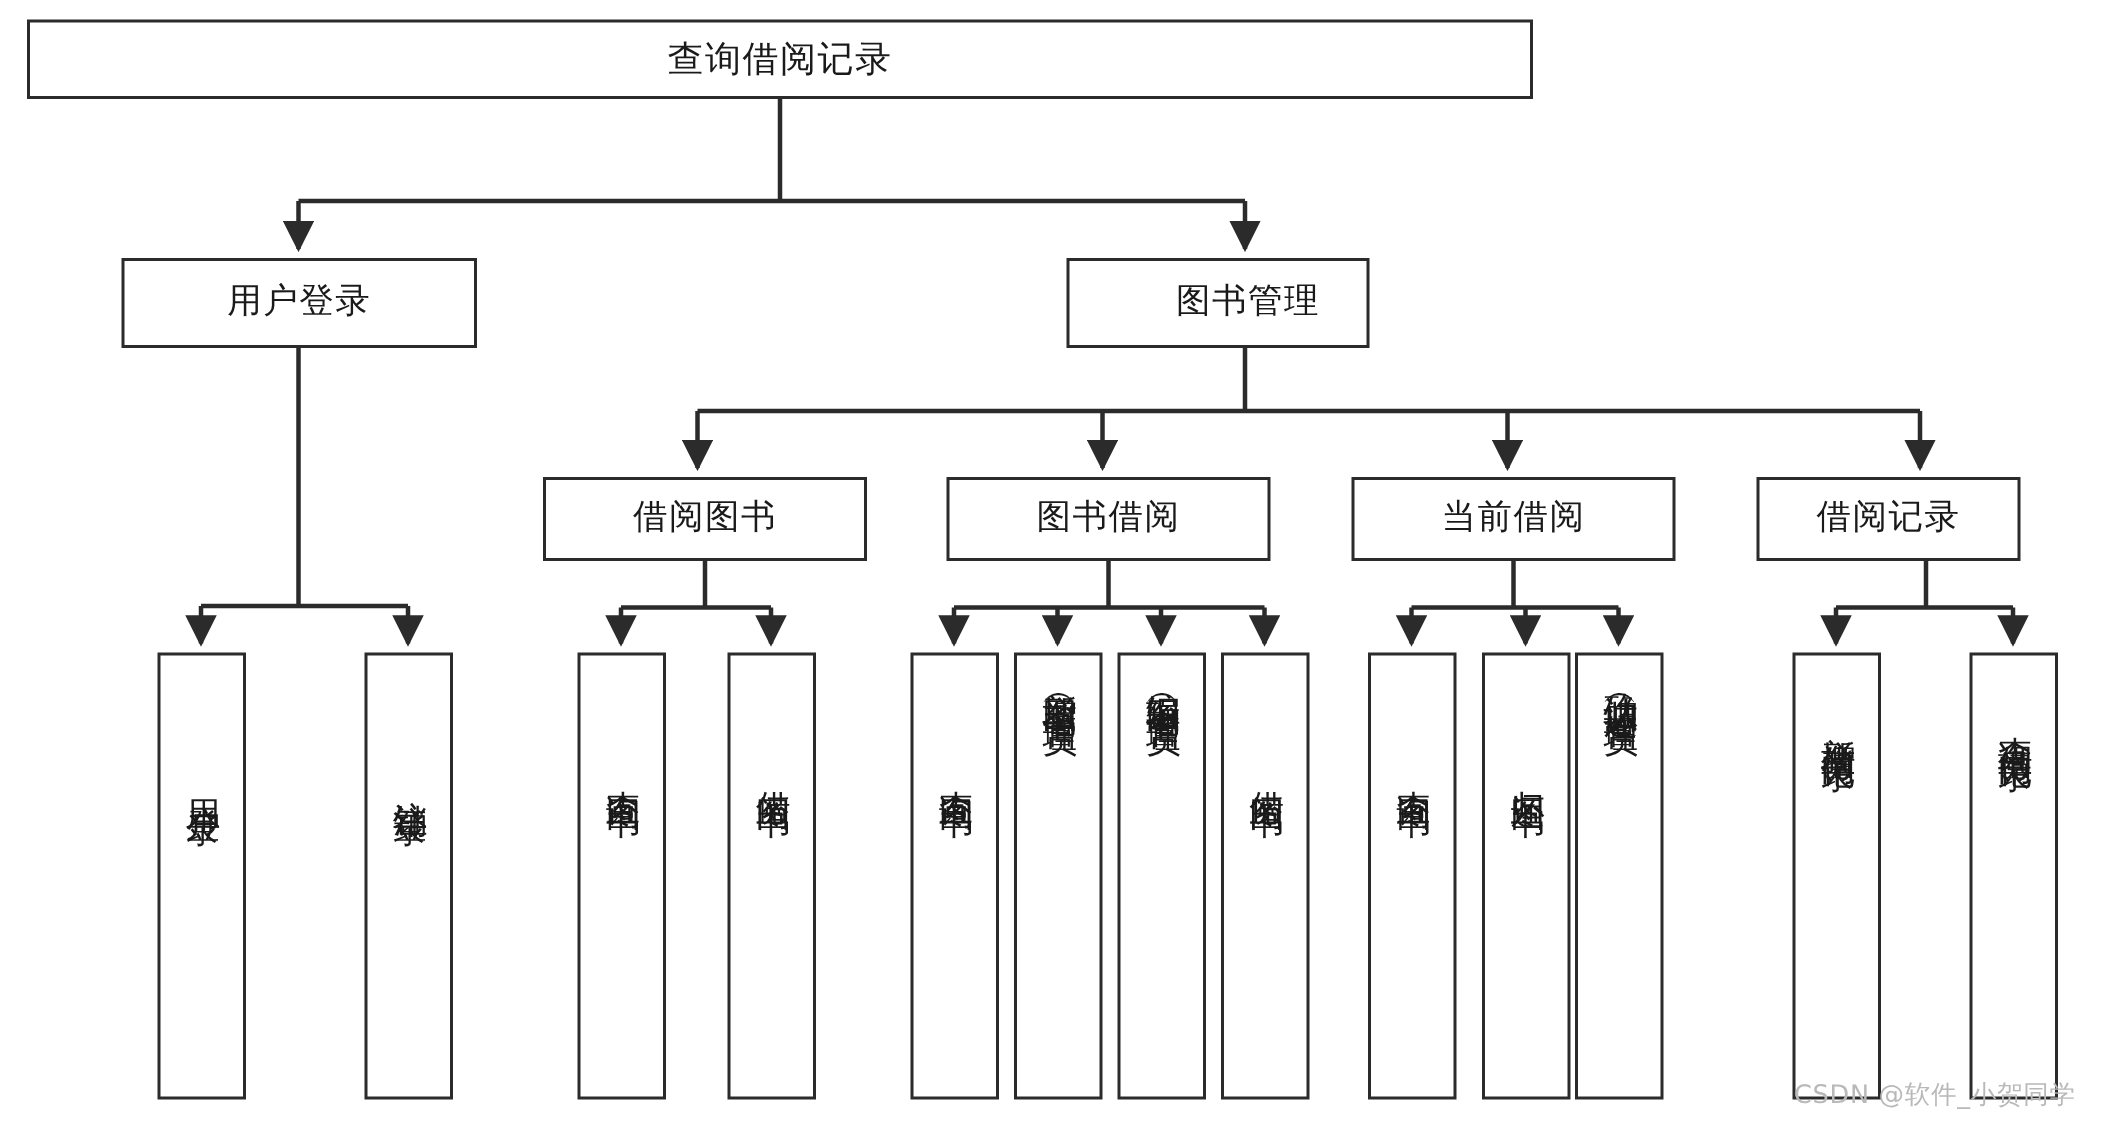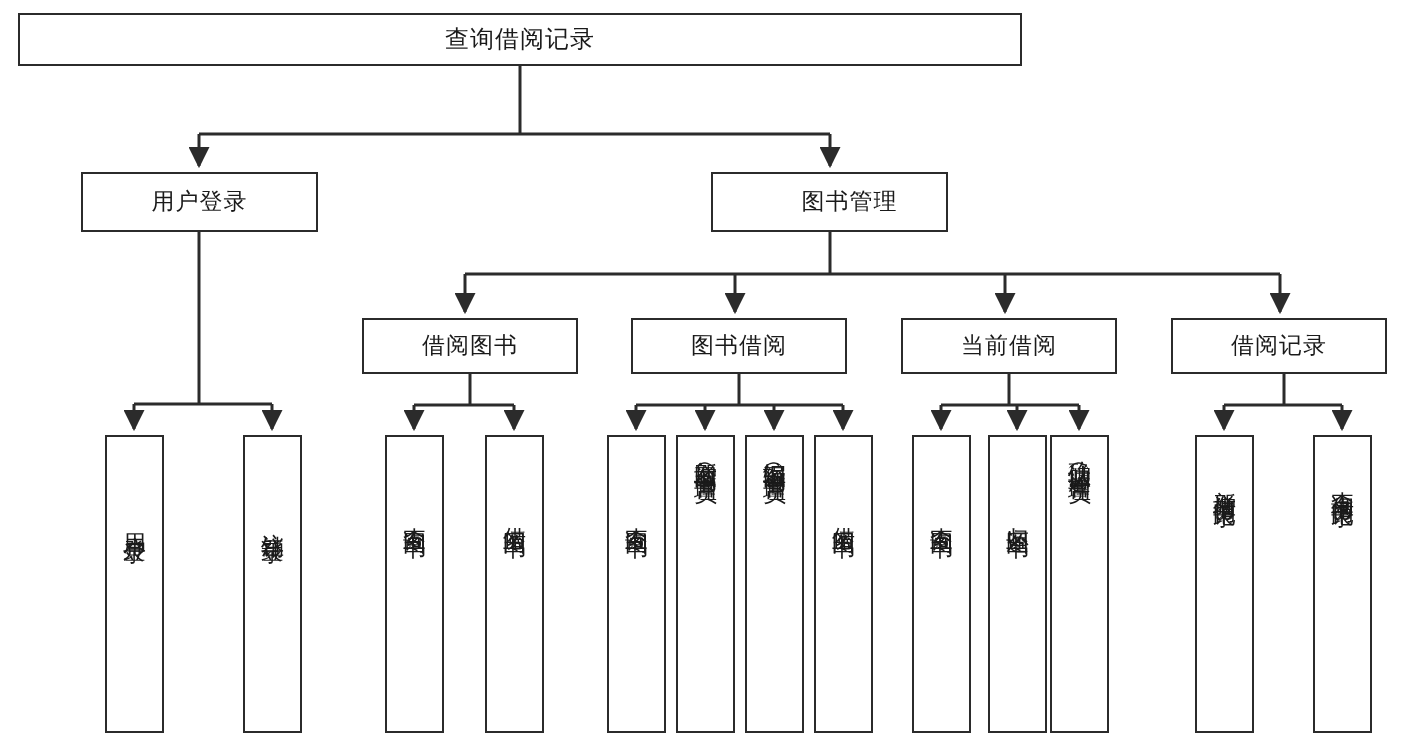--- a/index.html
+++ b/index.html
@@ -120,34 +120,34 @@
     </g>
   </svg>
 
   <div class="node horiz root" style="left:18px; top:13px; width:1004px; height:53px;">
     <span>查询借阅记录</span>
   </div>
 
   <div class="node horiz" style="left:81px; top:172px; width:237px; height:60px;">
     <span>用户登录</span>
   </div>
-  <div class="node horiz" style="left:711px; top:172px; width:237px; height:60px;padding-left:40px;">
+  <div class="node horiz" style="left:711px; top:172px; width:202px; height:60px;padding-left:40px;">
     <span>图书管理</span>
   </div>
 
   <div class="node horiz" style="left:362px; top:318px; width:216px; height:56px;">
     <span>借阅图书</span>
   </div>
   <div class="node horiz" style="left:631px; top:318px; width:216px; height:56px;">
     <span>图书借阅</span>
   </div>
   <div class="node horiz" style="left:901px; top:318px; width:216px; height:56px;">
     <span>当前借阅</span>
   </div>
-  <div class="node horiz" style="left:1171px; top:318px; width:216px; height:56px;">
+  <div class="node horiz" style="left:1171px; top:318px; width:176px; height:56px;">
     <span>借阅记录</span>
   </div>
 
   <div class="node vert" style="left:105px; top:435px; width:59px; height:298px; padding-top:78px;">
     <span class="vlabel">用户登录</span>
   </div>
   <div class="node vert" style="left:243px; top:435px; width:59px; height:298px; padding-top:78px;">
     <span class="vlabel">注销登录</span>
   </div>
 
@@ -181,14 +181,15 @@
     <span class="vlabel">确认归还（管理员）</span>
   </div>
 
   <div class="node vert" style="left:1195px; top:435px; width:59px; height:298px; padding-top:36px;">
     <span class="vlabel">新增借阅记录</span>
   </div>
   <div class="node vert" style="left:1313px; top:435px; width:59px; height:298px; padding-top:36px;">
     <span class="vlabel">查询借阅记录</span>
   </div>
 
+  <div class="watermark" style="left:1196px; top:718px;">CSDN @软件_小贺同学</div>
 
 </div>
 
 </body></html>

